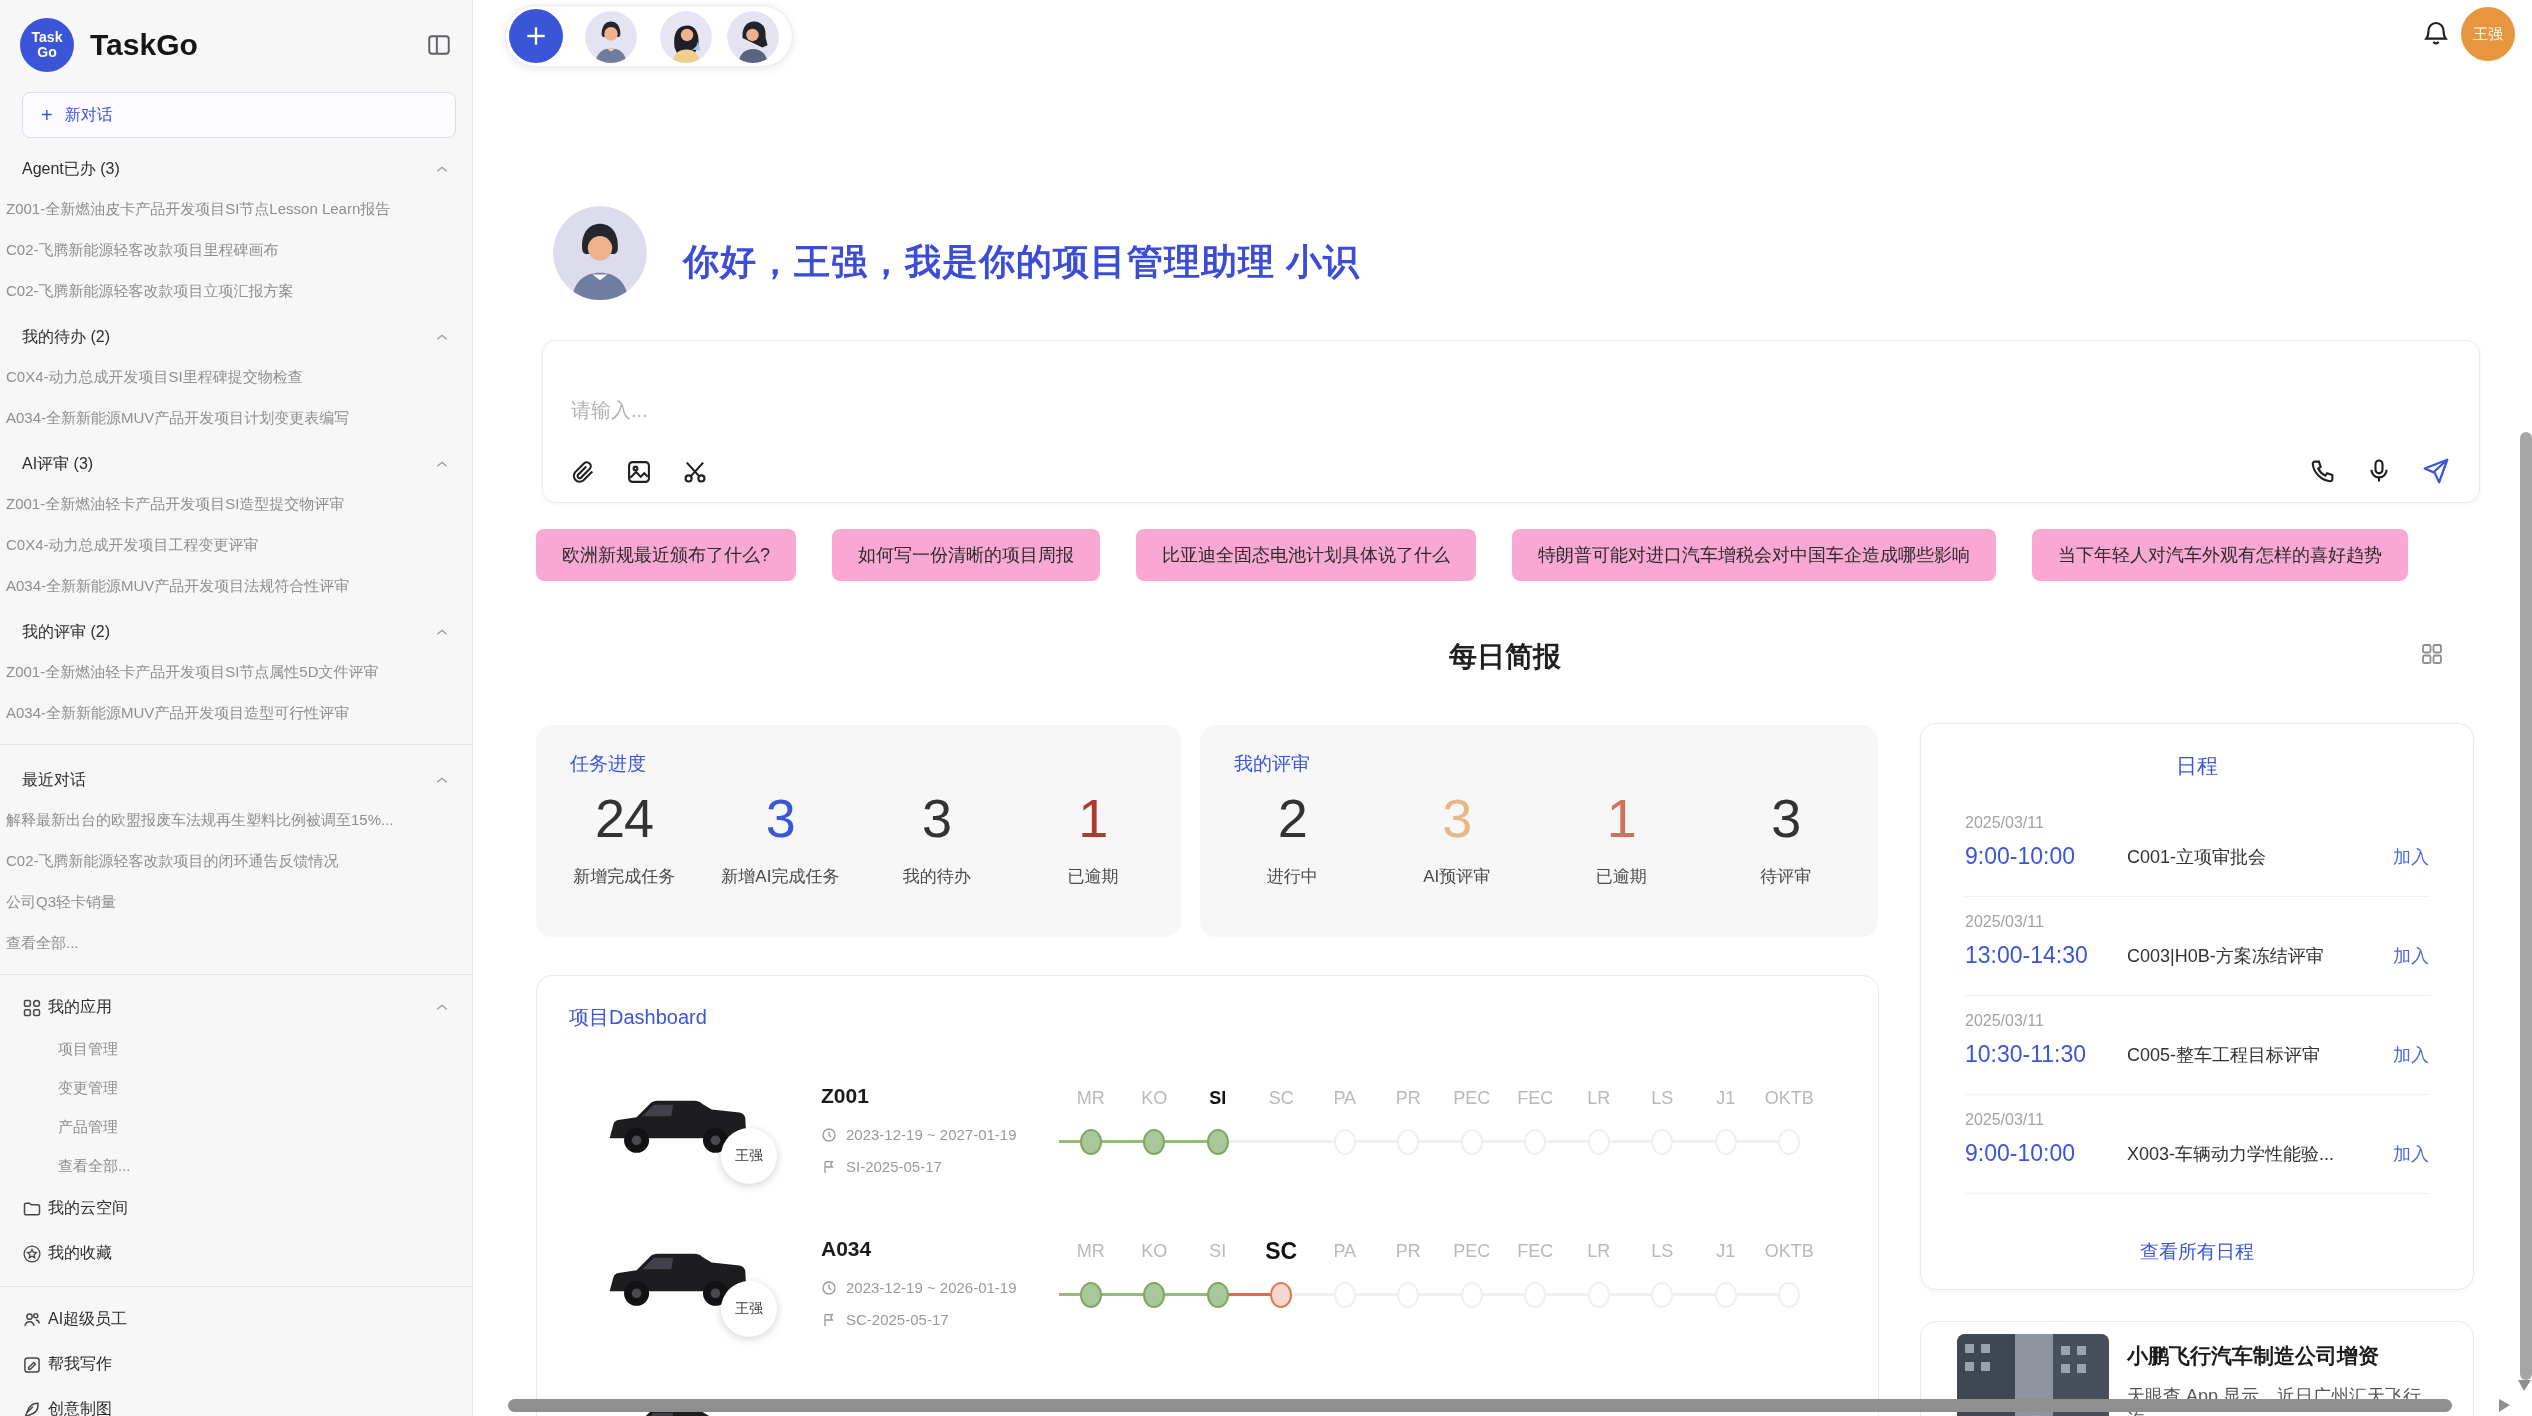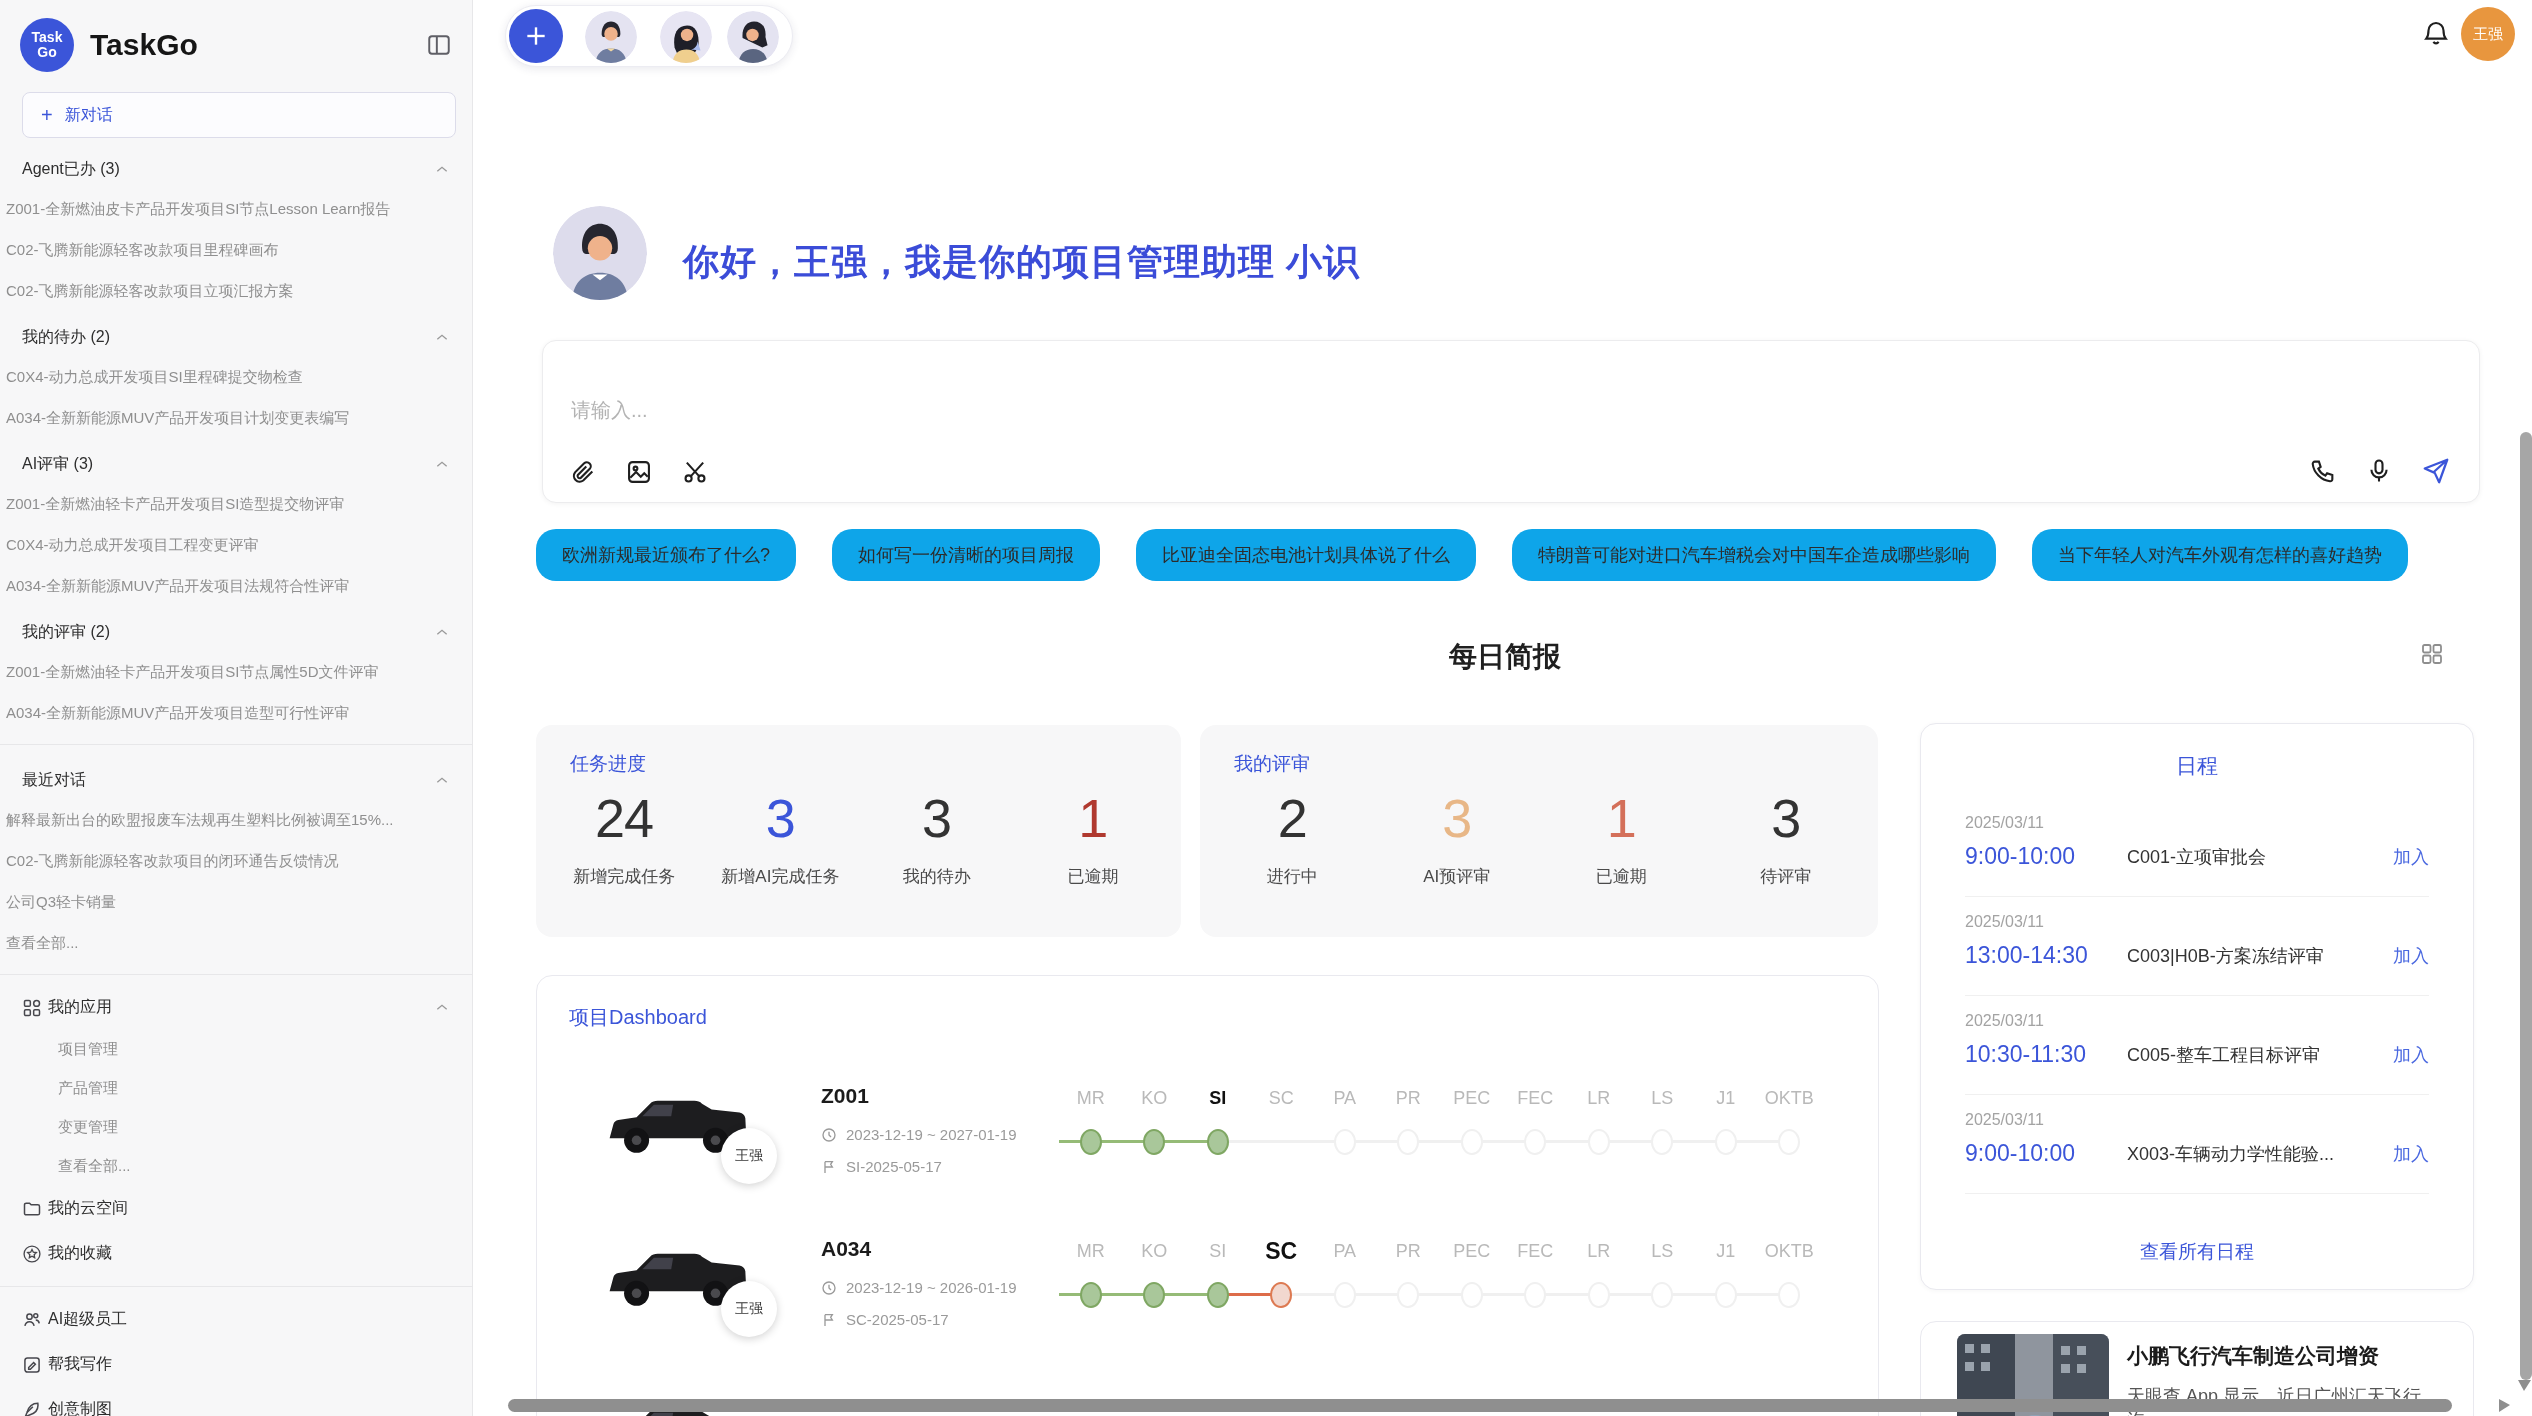--- a/index.html
+++ b/index.html
@@ -51,21 +51,21 @@
     border:1px solid #ececee; border-radius:14px; box-shadow:0 1px 5px rgba(0,0,0,.05); }
   .chat-input { position:absolute; left:28px; top:58px; width:1200px; border:none; outline:none;
     font-size:20px; color:#333; font-family:inherit; background:transparent; }
   .chat-input::placeholder { color:#b3b3b3; }
   .ic-left { position:absolute; left:26px; bottom:16px; display:flex; gap:28px; color:#1f1f1f; }
   .ic-right { position:absolute; right:28px; bottom:16px; display:flex; gap:28px; align-items:center; color:#1f1f1f; }
   .ic-btn { display:flex; cursor:pointer; }
   .send-ic { color:#3b55d9; }
 
   .chips { position:absolute; left:63px; top:529px; display:flex; gap:36px; }
-  .chip { background:#0ea5e9; border-radius:20px; padding:14px 26px; font-size:18px; color:#2c2c2c;
+  .chip { background:#f9a8d4; border-radius:8px; padding:14px 26px; font-size:18px; color:#2c2c2c;
     white-space:nowrap; cursor:pointer; }
 
   .brief-header { position:absolute; left:63px; top:638px; width:1938px; text-align:center; }
   .brief-title { font-size:28px; font-weight:700; color:#1f1f1f; }
   .brief-grid-btn { position:absolute; right:30px; top:4px; color:#8e8e8e; cursor:pointer; }
 
   .stat-card { position:absolute; top:725px; height:212px; background:#f7f7f8; border-radius:16px; }
   .stat-card.c1 { left:63px; width:645px; }
   .stat-card.c2 { left:727px; width:678px; }
   .stat-title { position:absolute; left:34px; top:26px; color:#3b55d9; font-size:19px; }
@@ -230,22 +230,22 @@
         </svg>
       </span>
     <span>我的应用</span>
     <span class="chev">
         <svg width="16" height="16" viewBox="0 0 24 24" fill="none" stroke="currentColor" stroke-width="2">
           <polyline points="5,14 12,8 19,14"></polyline>
         </svg>
       </span>
   </div>
   <div class="sub-item">项目管理</div>
+  <div class="sub-item">变更管理</div>
   <div class="sub-item">产品管理</div>
-  <div class="sub-item">变更管理</div>
   <div class="sub-item">查看全部...</div>
 
   <div class="app-row">
     <span class="icon">
         <svg width="20" height="20" viewBox="0 0 24 24" fill="none" stroke="currentColor" stroke-width="1.8">
           <path d="M3 7a2 2 0 0 1 2-2h4l2 2h8a2 2 0 0 1 2 2v8a2 2 0 0 1-2 2H5a2 2 0 0 1-2-2Z"></path>
         </svg>
       </span>
     <span>我的云空间</span>
   </div>

